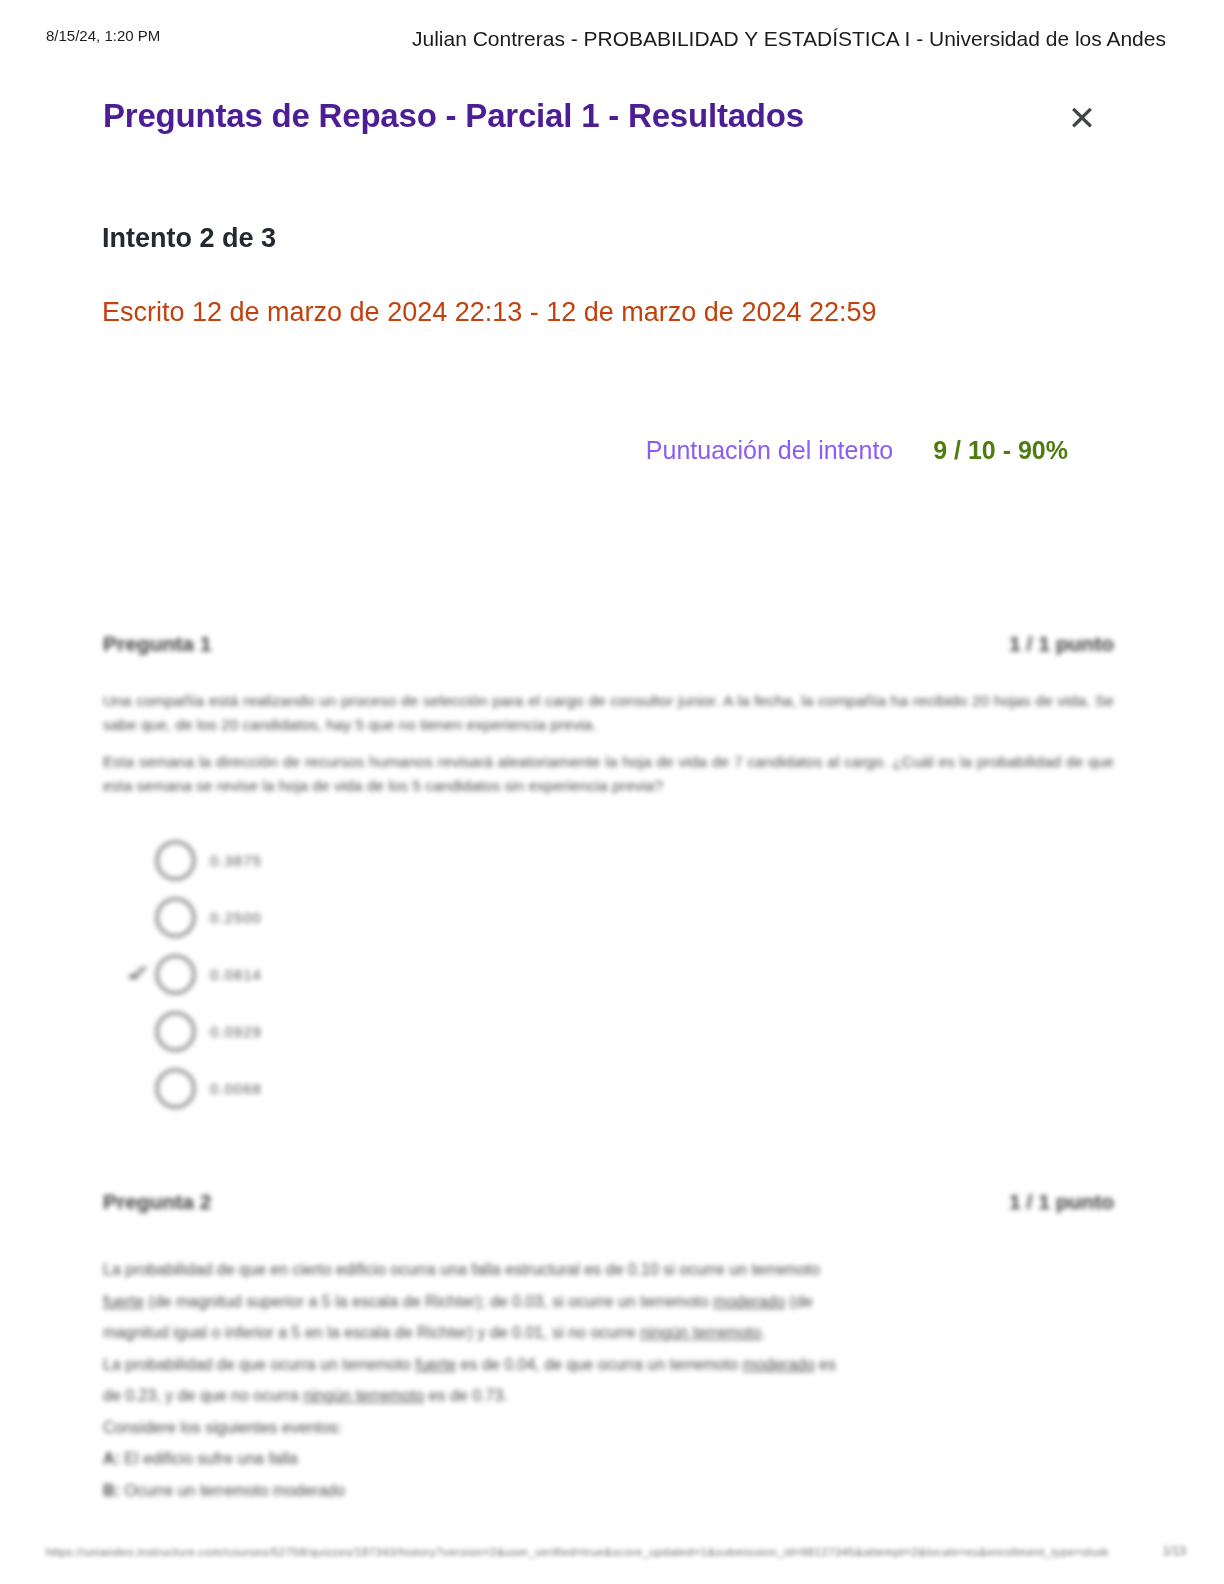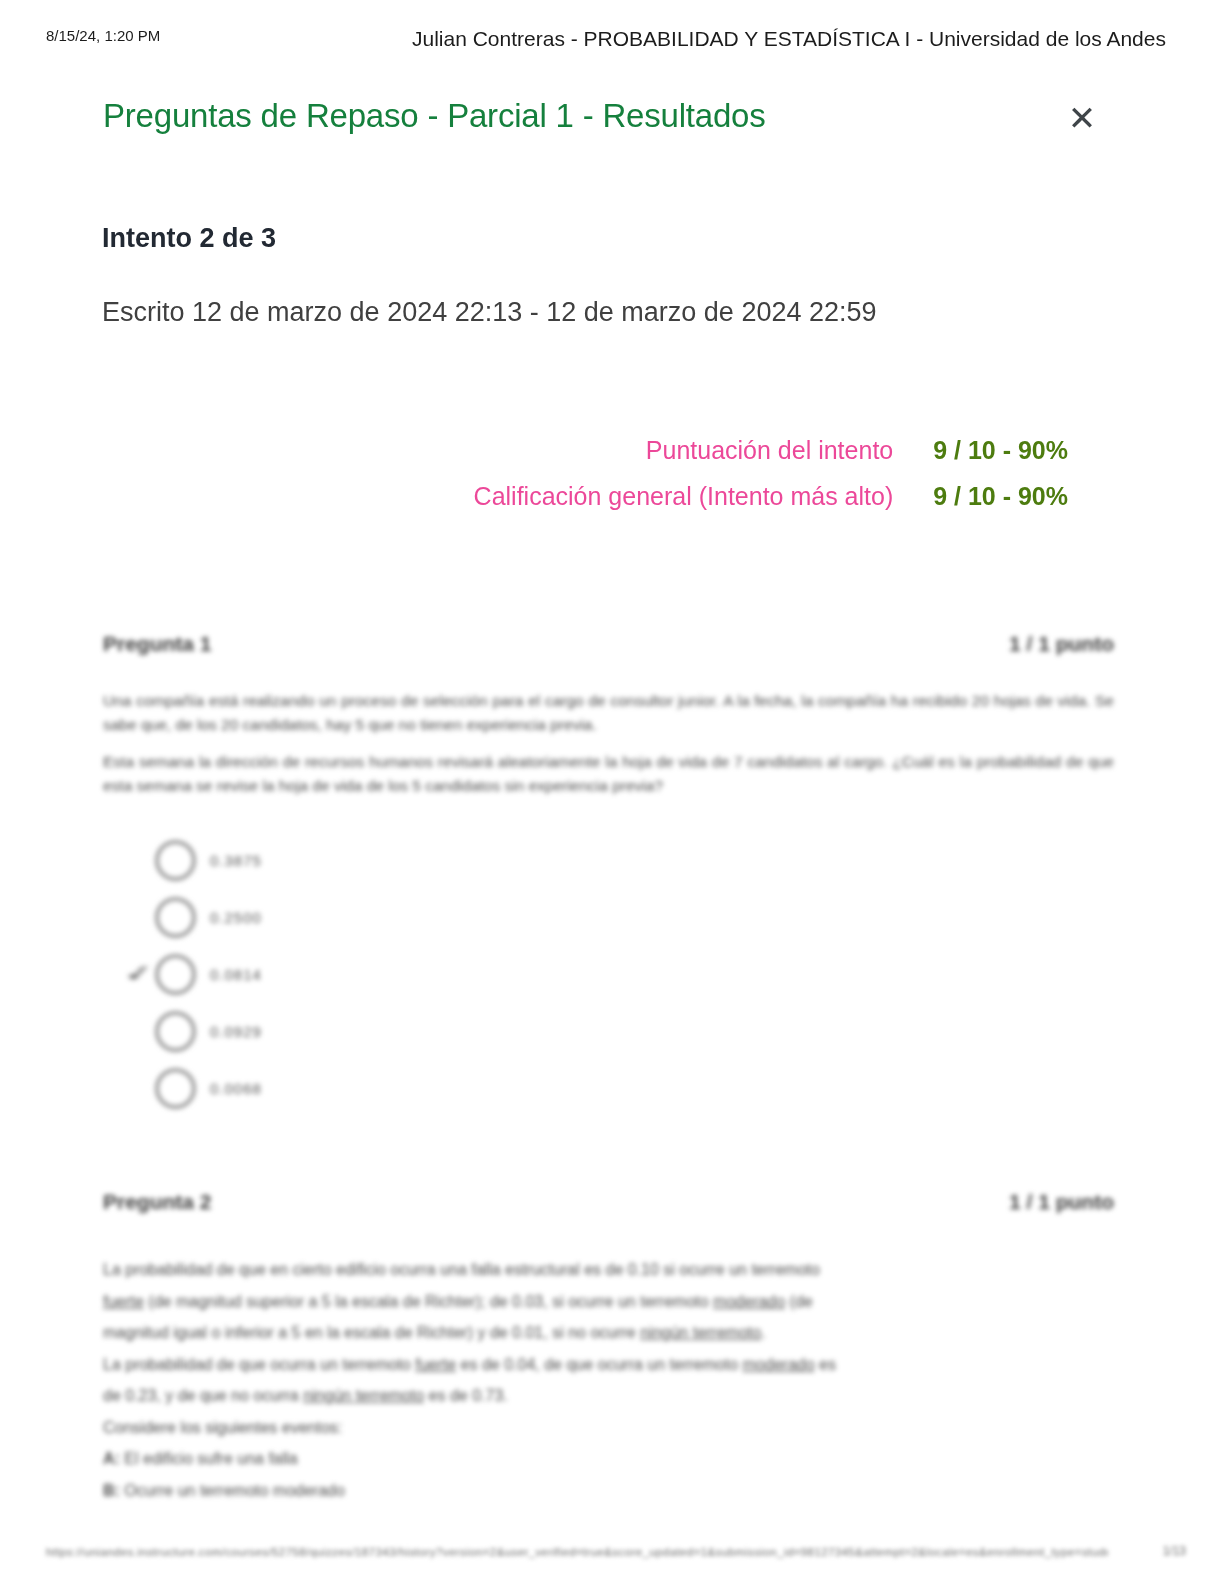--- a/index.html
+++ b/index.html
@@ -14,35 +14,35 @@
   .print-header-date { left:46px; top:27px; font-size:15px; color:#1c1c1c; }
   .print-header-title { left:412px; top:27px; font-size:21px; color:#1c1c1c; }
   .print-footer-url {
     left:46px; top:1546px; font-size:11.5px; color:#6a6a6a;
     max-width:1062px; white-space:nowrap; overflow:hidden;
     filter:blur(2.2px); letter-spacing:.4px;
   }
   .print-footer-page { right:38px; top:1544px; font-size:12px; color:#6a6a6a; filter:blur(2.2px); }
 
   
-  .page-title { left:103px; top:97px; font-size:33px; font-weight:normal; color:#15803d; letter-spacing:-.2px; }
+  .page-title { left:103px; top:97px; font-size:33px; font-weight:bold; color:#4c1d95; letter-spacing:-.2px; }
   .close-btn {
     left:1056px; top:94px; width:52px; height:48px;
     font-size:34px; line-height:48px; text-align:center; color:#3f4549;
     cursor:pointer; background:none; border:none; font-family:inherit;
   }
 
   
   .attempt-heading { left:102px; top:223px; font-size:27px; font-weight:bold; color:#222933; }
-  .attempt-dates { left:102px; top:297px; font-size:27px; font-weight:400; color:#404040; }
+  .attempt-dates { left:102px; top:297px; font-size:27px; font-weight:400; color:#c2410c; }
 
   
   .scores { right:156px; top:436px; text-align:right; }
   .score-row { margin-bottom:17px; font-size:25px; white-space:nowrap; }
-  .score-label { color:#ec4899; font-weight:400; }
+  .score-label { color:#8b5cf6; font-weight:400; }
   .score-value { color:#4d7c0f; font-weight:bold; margin-left:33px; }
 
   
   #questions { position:absolute; left:103px; top:0; width:1011px; }
   .question { position:absolute; left:0; width:100%; }
   .q1 { top:632px; }
   .q2 { top:1190px; }
   .blur  { filter:blur(2.4px); }
   .blur3 { filter:blur(2.8px); }
   .q-head { display:flex; justify-content:space-between; align-items:baseline; }
@@ -77,24 +77,20 @@
 <button class="abs close-btn">
   <span>✕</span>
 </button>
 
 <h2 class="abs attempt-heading">Intento 2 de 3</h2>
 <div class="abs attempt-dates">Escrito 12 de marzo de 2024 22:13 - 12 de marzo de 2024 22:59</div>
 
 <div class="abs scores">
   <div class="score-row">
     <span class="score-label">Puntuación del intento</span>
-    <span class="score-value">9 / 10 - 90%</span>
-  </div>
-  <div class="score-row">
-    <span class="score-label">Calificación general (Intento más alto)</span>
     <span class="score-value">9 / 10 - 90%</span>
   </div>
 </div>
 
 <div id="questions">
     <section class="question q1">
       <div class="q-head">
         <span class="q-title blur3">Pregunta 1</span>
         <span class="q-points blur3">1 / 1 punto</span>
       </div>

